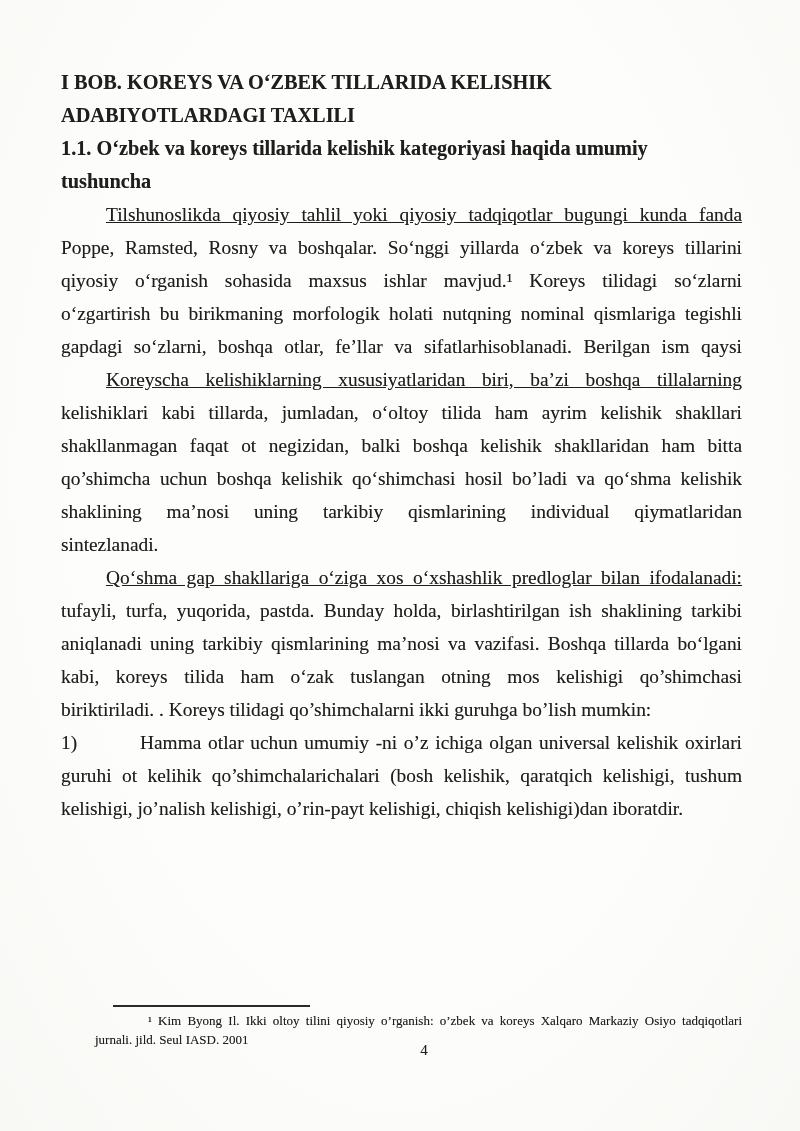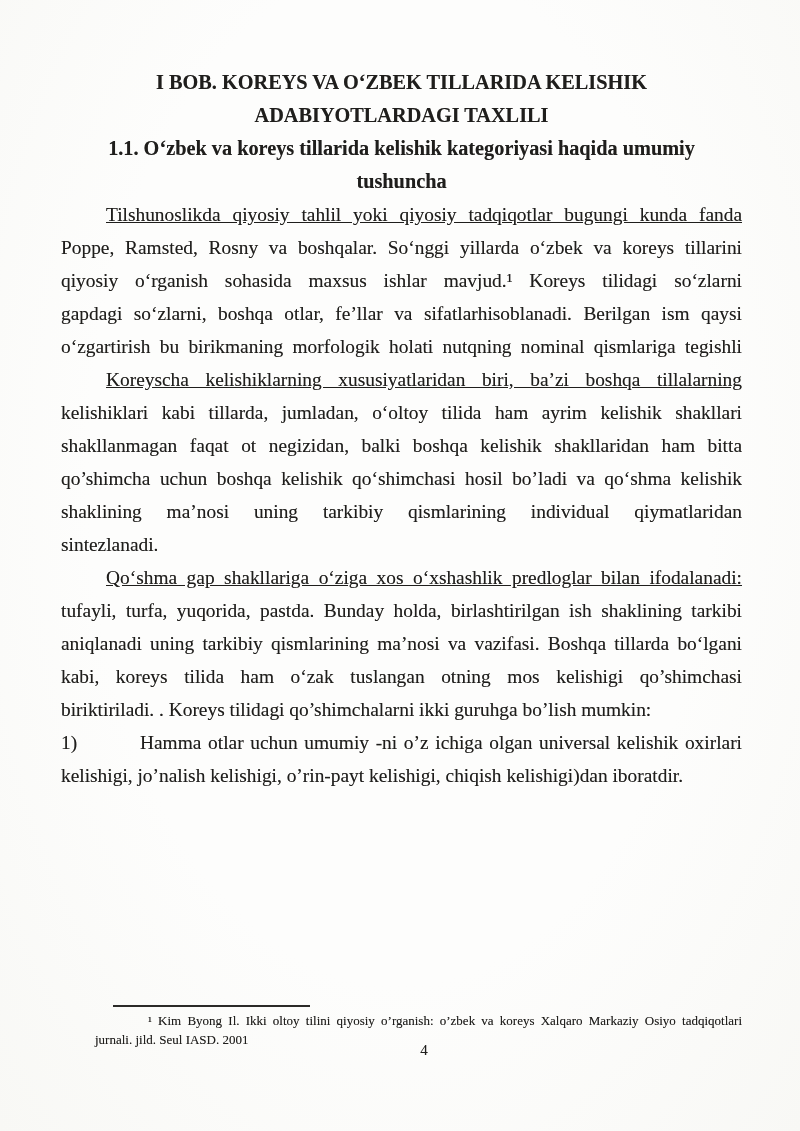--- a/index.html
+++ b/index.html
@@ -25,21 +25,21 @@
     height: 33px;
     overflow: visible;
   }
   .jl { text-align: justify; text-align-last: justify; }
   .ind { text-indent: 45px; text-decoration: underline; }
   .tl {
     font-weight: bold;
     font-size: 20.3px;
     line-height: 33px;
     height: 33px;
-    text-align: center;
+    text-align: left;
   }
   .marker {
     display: inline-block;
     width: 79px;
     text-indent: 0;
   }
   .footnote-sep {
     position: absolute;
     left: 113px;
     top: 1005px;
@@ -82,22 +82,22 @@
 
     <div>
       <div class="tl">1.1. O‘zbek va koreys tillarida kelishik kategoriyasi haqida umumiy</div>
       <div class="tl">tushuncha</div>
     </div>
 
     <div>
       <div class="ln jl ind">Tilshunoslikda qiyosiy tahlil yoki qiyosiy tadqiqotlar bugungi kunda fanda</div>
       <div class="ln jl">Poppe, Ramsted, Rosny va boshqalar. So‘nggi yillarda o‘zbek va koreys tillarini</div>
       <div class="ln jl">qiyosiy o‘rganish sohasida maxsus ishlar mavjud.¹ Koreys tilidagi so‘zlarni</div>
+      <div class="ln jl">o‘zgartirish bu birikmaning morfologik holati nutqning nominal qismlariga tegishli</div>
       <div class="ln jl">gapdagi so‘zlarni, boshqa otlar, fe’llar va sifatlarhisoblanadi. Berilgan ism qaysi</div>
-      <div class="ln jl">o‘zgartirish bu birikmaning morfologik holati nutqning nominal qismlariga tegishli</div>
     </div>
 
     <div>
       <div class="ln jl ind">Koreyscha kelishiklarning xususiyatlaridan biri, ba’zi boshqa tillalarning</div>
       <div class="ln jl">kelishiklari kabi tillarda, jumladan, o‘oltoy tilida ham ayrim kelishik shakllari</div>
       <div class="ln jl">shakllanmagan faqat ot negizidan, balki boshqa kelishik shakllaridan ham bitta</div>
       <div class="ln jl">qo’shimcha uchun boshqa kelishik qo‘shimchasi hosil bo’ladi va qo‘shma kelishik</div>
       <div class="ln jl">shaklining ma’nosi uning tarkibiy qismlarining individual qiymatlaridan</div>
       <div class="ln">sintezlanadi.</div>
     </div>
@@ -105,20 +105,21 @@
     <div>
       <div class="ln jl ind">Qo‘shma gap shakllariga o‘ziga xos o‘xshashlik predloglar bilan ifodalanadi:</div>
       <div class="ln jl">tufayli, turfa, yuqorida, pastda. Bunday holda, birlashtirilgan ish shaklining tarkibi</div>
       <div class="ln jl">aniqlanadi uning tarkibiy qismlarining ma’nosi va vazifasi. Boshqa tillarda bo‘lgani</div>
       <div class="ln jl">kabi, koreys tilida ham o‘zak tuslangan otning mos kelishigi qo’shimchasi</div>
       <div class="ln">biriktiriladi. . Koreys tilidagi qo’shimchalarni ikki guruhga bo’lish mumkin:</div>
     </div>
 
     <div>
       <div class="ln jl"><span class="marker">1)</span><span>Hamma otlar uchun umumiy -ni o’z ichiga olgan universal kelishik oxirlari</span></div>
+      <div class="ln jl">guruhi ot kelihik qo’shimchalarichalari (bosh kelishik, qaratqich kelishigi, tushum</div>
       <div class="ln">kelishigi, jo’nalish kelishigi, o’rin-payt kelishigi, chiqish kelishigi)dan iboratdir.</div>
     </div>
 
   </div>
 
   <div class="footnote-sep"></div>
 
   <div class="footnote">
     <div class="fln jl find">¹ Kim Byong Il. Ikki oltoy tilini qiyosiy o’rganish: o’zbek va koreys Xalqaro Markaziy Osiyo tadqiqotlari</div>
     <div class="fln">jurnali. jild. Seul  IASD. 2001</div>

